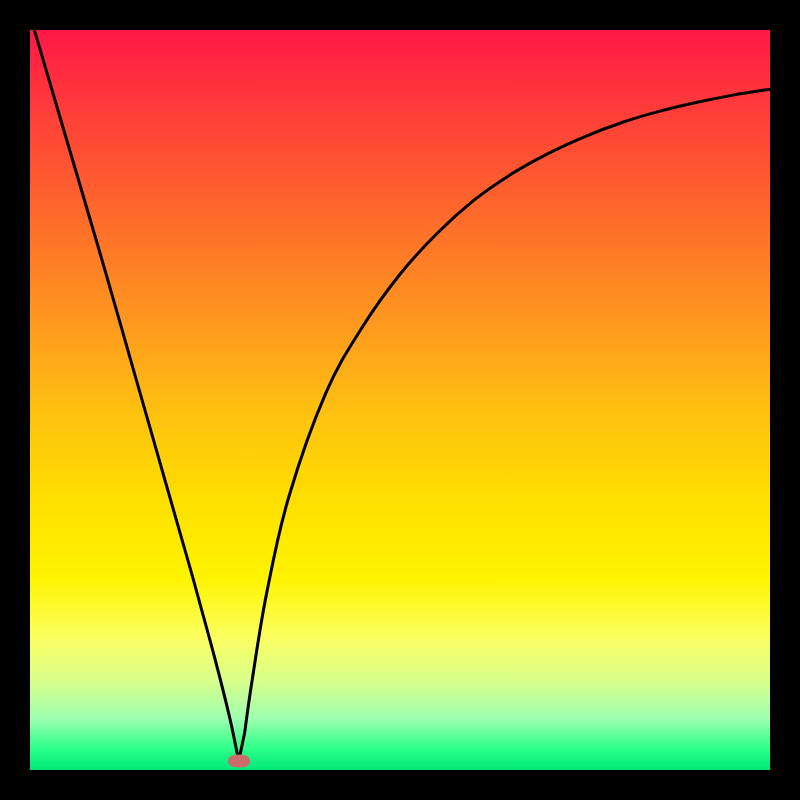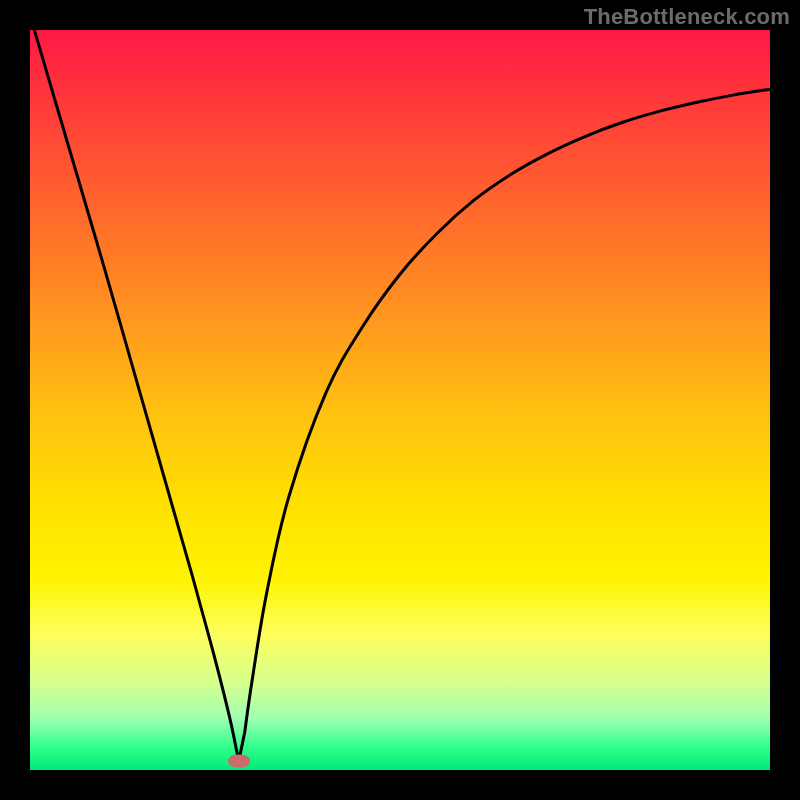--- a/index.html
+++ b/index.html
@@ -64,21 +64,20 @@
     background: #cc6b6b;
     border-radius: 9px / 6px;
     transform: translate(-50%, -50%);
   }
 </style>
 </head>
 <body>
 
 <div class="frame">
 
-  <div class="watermark">TheBottleneck.com</div>
 
   <div class="plot-area">
     <svg class="plot-svg" viewBox="0 0 740 740" preserveAspectRatio="none">
       <path id="curve-path" d="M 0 -14.800000000000068 L 37 111 C 43.66 133.644 62.012 195.50799999999995 74 236.79999999999995 C 85.988 278.0919999999999 92.94400000000002 303.104 103.60000000000001 340.4 C 114.256 377.69599999999997 122.54399999999998 406.704 133.2 444 C 143.856 481.296 153.476 514.3000000000001 162.8 547.6 C 172.12400000000002 580.9 178.34 603.692 185 629 C 191.66 654.308 195.53760000000003 669.8184 199.8 688.2 C 204.0624 706.5816000000001 207.08159999999998 723.3944 208.67999999999998 731.12 L 214.6 703 C 215.932 693.676 218.004 676.508 222 651.2 C 225.996 625.892 230.14000000000001 595.7 236.8 562.4 C 243.46 529.0999999999999 248.344 502.164 259 466.2 C 269.656 430.236 282.68 393.236 296 362.59999999999997 C 309.32 331.96399999999994 319.68 317.312 333 296 C 346.32 274.688 356.68 260.84999999999997 370 244.2 C 383.32 227.54999999999998 393.68000000000006 216.82000000000002 407.00000000000006 203.5 C 420.32000000000005 190.17999999999998 430.68 180.85599999999994 444 170.19999999999993 C 457.32 159.54399999999993 467.68 152.69159999999994 481 144.29999999999995 C 494.32 135.90839999999997 504.68 130.37320000000003 518 123.58000000000004 C 531.32 116.78680000000006 541.68 112.15440000000007 555 106.56000000000006 C 568.32 100.96560000000005 578.68 97.02880000000002 592 92.5 C 605.32 87.97119999999998 615.68 84.99639999999998 629 81.39999999999998 C 642.32 77.80359999999997 652.68 75.45039999999997 666 72.51999999999998 C 679.32 69.58959999999999 689.68 67.51760000000002 703 65.12 C 716.32 62.72239999999999 733.34 60.26559999999994 740 59.19999999999993 " fill="none" stroke="#000000" stroke-width="3"></path>
     </svg>
     <div id="marker" class="marker" style="left: 208.68px; top: 731.12px; background: rgb(204, 107, 107);"></div>
   </div>
 
 </div>
 

